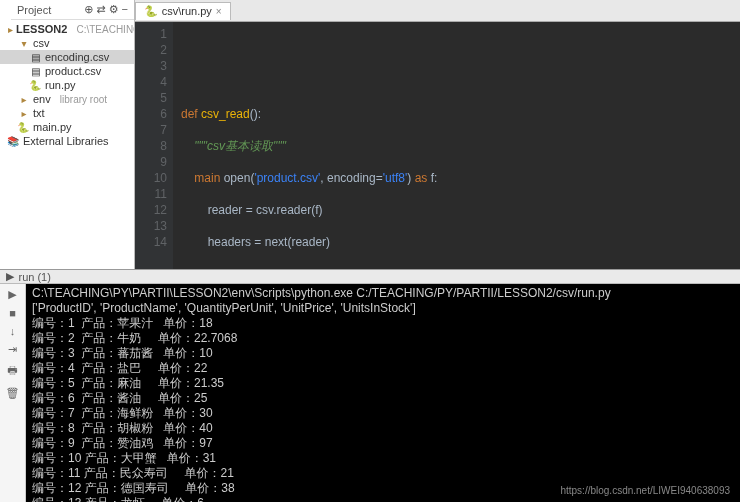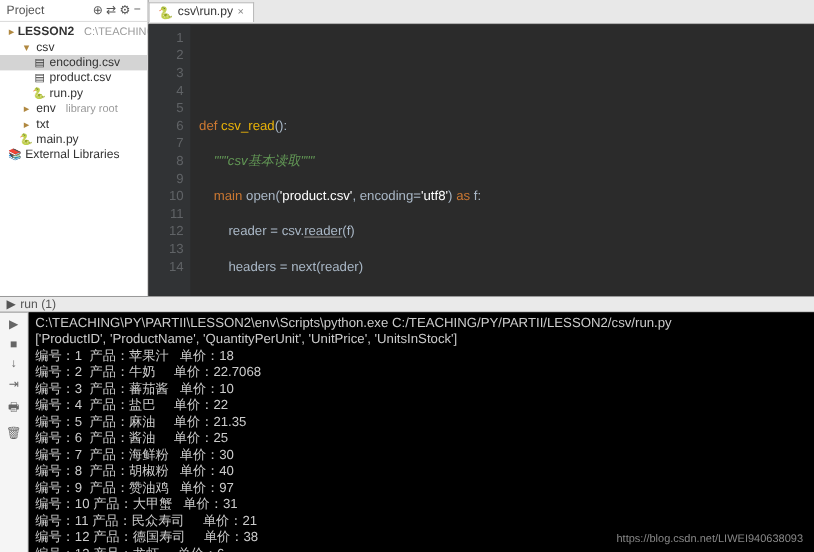--- a/index.html
+++ b/index.html
@@ -1,42 +1,42 @@
 <!DOCTYPE html>
 <html><head>
 <meta charset="utf-8">
 <style>
 * { margin: 0; padding: 0; box-sizing: border-box; font-family: 'Segoe UI', Tahoma, sans-serif; }
 body { width: 740px; height: 502px; background: #f0f0f0; overflow: hidden; font-size: 12px; }
 .top-pane { display: flex; height: 270px; border-bottom: 1px solid #999; }
 .sidebar { width: 135px; background: #fff; border-right: 1px solid #bbb; overflow: hidden; }
-.sidebar-header { display: flex; align-items: center; padding: 3px 6px; border-bottom: 1px solid #ddd; font-size: 11px; color: #555; gap: 4px; }
+.sidebar-header { display: flex; align-items: center; padding: 3px 6px; border-bottom: 1px solid #ddd; font-size: 11px; color: #555; gap: 4px; margin-left: 11px; }
 .sidebar-header .icons { margin-left: auto; display: flex; gap: 3px; }
 .tree { padding: 2px 0; font-size: 11px; }
 .tree-item { padding: 1px 4px 1px 8px; display: flex; align-items: center; gap: 3px; white-space: nowrap; color: #333; }
 .tree-item.sel { background: #d4d4d4; }
 .indent1 { padding-left: 18px; }
 .indent2 { padding-left: 30px; }
 .tree-icon { width: 12px; height: 12px; display: inline-flex; align-items: center; justify-content: center; font-size: 10px; }
 .folder { color: #b08840; }
 .pyfile { color: #3b7bbf; }
 .editor-pane { flex: 1; background: #2b2b2b; display: flex; flex-direction: column; }
 .tab-bar { height: 22px; background: #e8e8e8; border-bottom: 1px solid #aaa; display: flex; align-items: center; }
 .tab { background: #fff; border: 1px solid #bbb; border-bottom: none; padding: 2px 8px; font-size: 11px; display: flex; align-items: center; gap: 4px; color: #333; }
 .tab .close { color: #888; font-size: 10px; }
 .editor-body { flex: 1; display: flex; background: #2b2b2b; overflow: hidden; }
 .gutter { width: 38px; background: #313335; color: #606366; text-align: right; padding: 4px 6px 0 0; font-family: Consolas, monospace; font-size: 12px; line-height: 16px; }
 .gutter div { height: 16px; }
 .code { flex: 1; padding: 4px 0 0 8px; font-family: Consolas, monospace; font-size: 12px; line-height: 16px; color: #a9b7c6; white-space: pre; overflow: hidden; }
 .code-line { height: 16px; }
 .kw { color: #cc7832; }
-.str { color: #ffffff; }
+.str { color: #3b82f6; }
 .com { color: #629755; font-style: italic; }
 .fn { color: #eab308; }
-.underline { text-decoration: underline; text-decoration-color: #808080; }
+.underline { text-decoration-color: #808080; }
 .bottom-pane { height: 232px; display: flex; flex-direction: column; }
 .run-header { height: 20px; background: #eaeaea; border-bottom: 1px solid #bbb; display: flex; align-items: center; padding: 0 6px; font-size: 11px; color: #555; gap: 4px; }
 .run-body { flex: 1; display: flex; background: #000; }
 .run-gutter { width: 26px; background: #f5f5f5; border-right: 1px solid #ccc; display: flex; flex-direction: column; align-items: center; padding-top: 4px; gap: 6px; }
 .run-gutter span { font-size: 11px; color: #666; }
 .console { flex: 1; background: #000; color: #ccc; font-family: Consolas, SimSun, monospace; font-size: 12px; line-height: 15px; padding: 2px 6px; white-space: pre; overflow: hidden; position: relative; }
 .console-line { height: 15px; }
 .watermark { position: absolute; bottom: 6px; right: 10px; color: #888; font-size: 10px; font-family: Arial; }
 .path-hint { color: #999; font-size: 10px; }
 </style>

